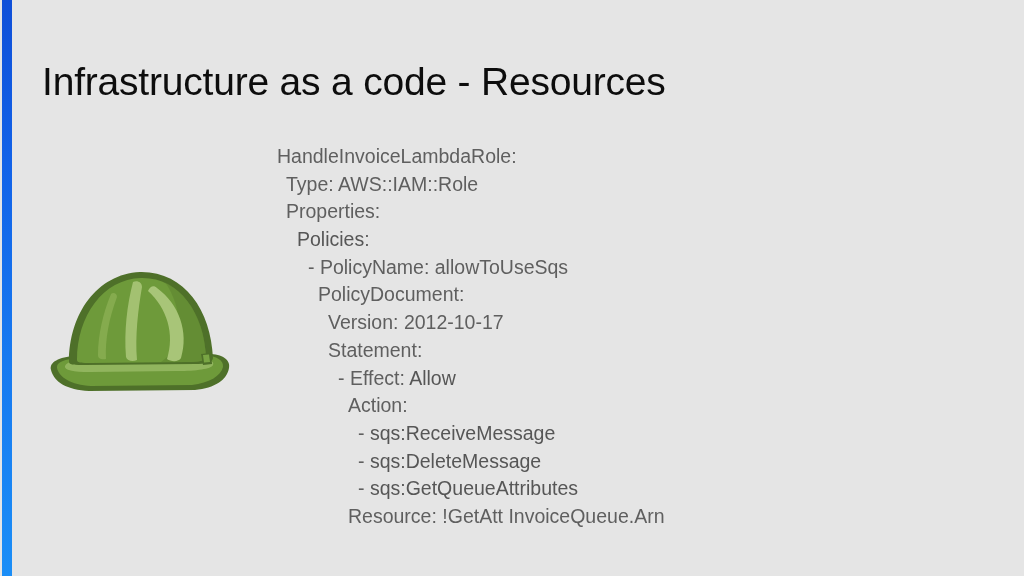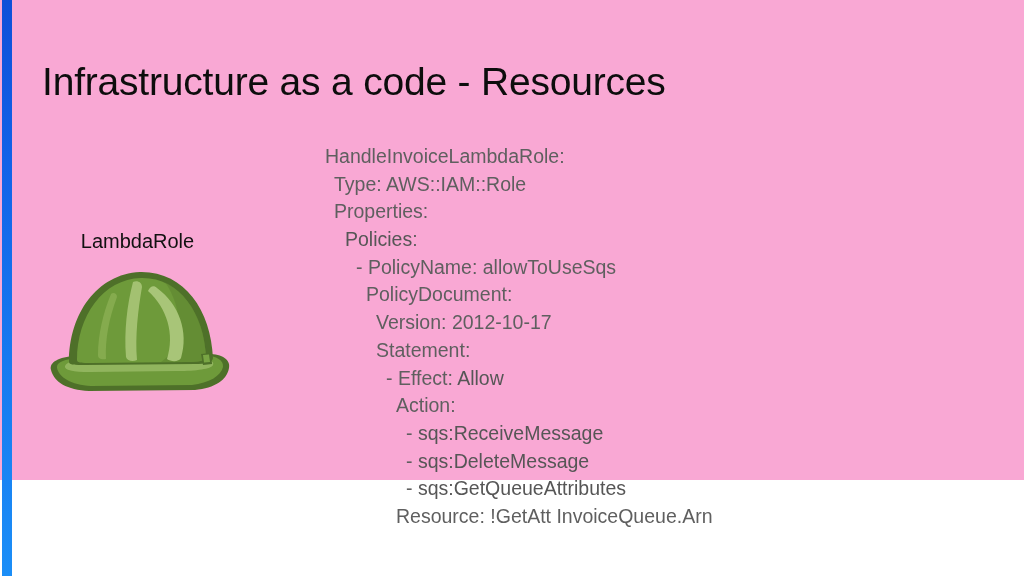--- a/index.html
+++ b/index.html
@@ -9,22 +9,22 @@
   body {
     width: 1024px;
     height: 576px;
     background: #ffffff;
     font-family: "Liberation Sans", sans-serif;
     overflow: hidden;
   }
   #slide {
     position: relative;
     width: 1024px;
-    height: 480px;
-    background: #f9a8d4;
+    height: 576px;
+    background: #e5e5e5;
   }
 
   
   #accent-bar {
     position: absolute;
     left: 2px;
     top: 0;
     width: 10px;
     height: 576px;
     background: linear-gradient(to bottom, #0f4fd8 0%, #1262e8 28%, #1779f0 62%, #1b8ef7 100%);
@@ -72,38 +72,36 @@
     left: 277px;
     top: 143px;
     font-size: 19.5px;
     line-height: 27.7px;
     color: #5f5f5f;
     white-space: pre;
   }
   .code-line {
     white-space: pre;
     height: 27.7px;
-    margin-left: 48px;
   }
   .code-line b {
     font-weight: normal;
     color: #565656;
   }
 </style>
 </head>
 <body>
 
 <div id="slide">
 
   <div id="accent-bar"></div>
 
   <div id="slide-title">Infrastructure as a code - Resources</div>
 
   <div id="helmet-block">
-    <div id="helmet-label">LambdaRole</div>
 
     <svg id="helmet-svg" width="190" height="145" viewBox="0 0 190 145">
 
       <path d="M6 112 C4 104, 14 99, 30 98 L160 96 C176 95, 186 101, 184 110
                C182 122, 170 130, 150 132 L44 133 C22 132, 9 124, 6 112 Z" fill="#4e7029"></path>
 
       <path d="M12 110 C11 104, 20 101, 34 100 L157 98 C170 97, 179 102, 178 109
                C176 118, 164 125, 147 127 L46 128 C26 127, 14 119, 12 110 Z" fill="#6e9a3a"></path>
 
       <path d="M20 108 C22 103, 34 101, 52 101 L150 100 C163 100, 170 103, 168 107

